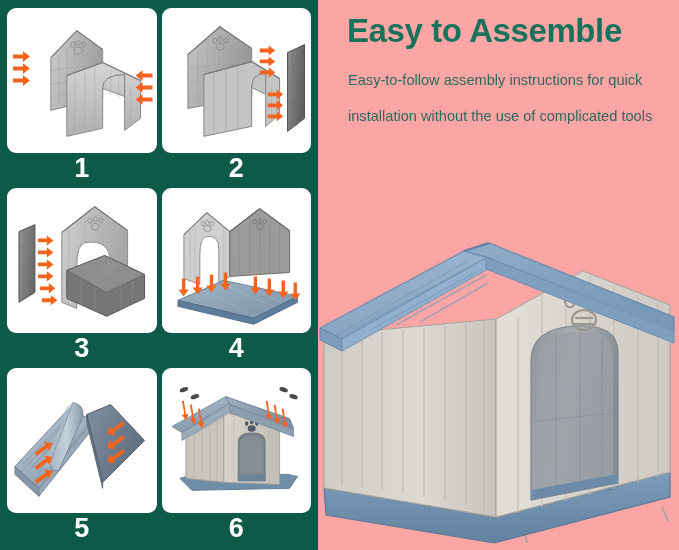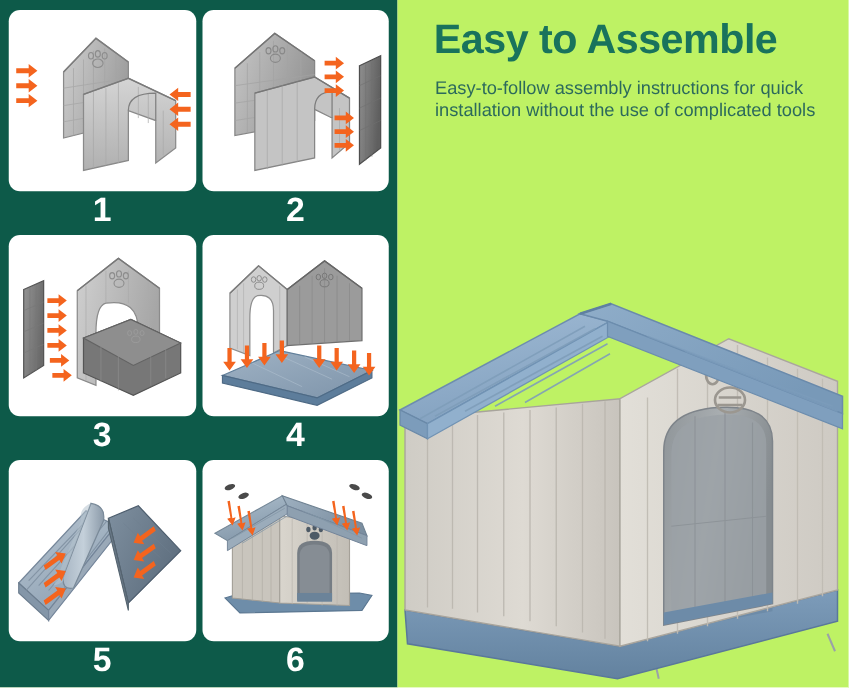--- a/index.html
+++ b/index.html
@@ -43,37 +43,37 @@
     font-weight: bold;
     text-align: center;
     line-height: 31px;
     letter-spacing: 0px;
   }
 
   
   .right-pane {
     position: absolute; left: 318px; top: 0;
     width: 361px; height: 550px;
-    background: #bef264;
+    background: #fca5a5;
   }
   .headline {
     position: absolute; left: 29px; top: 12px;
     width: 320px;
     color: var(--green, #19735c);
     font-size: 33px;
     font-weight: bold;
     letter-spacing: -0.4px;
     white-space: nowrap;
   }
   .subtext {
     position: absolute; left: 30px; top: 62px;
     width: 315px;
     color: #2c6a5c;
     font-size: 14.6px;
-    line-height: 18px;
+    line-height: 36px;
   }
   .hero {
     position: absolute; left: 0px; top: 225px;
     width: 361px; height: 322px;
   }
   .hero svg { display: block; width: 100%; height: 100%; }
 </style>
 </head>
 <body>
 

